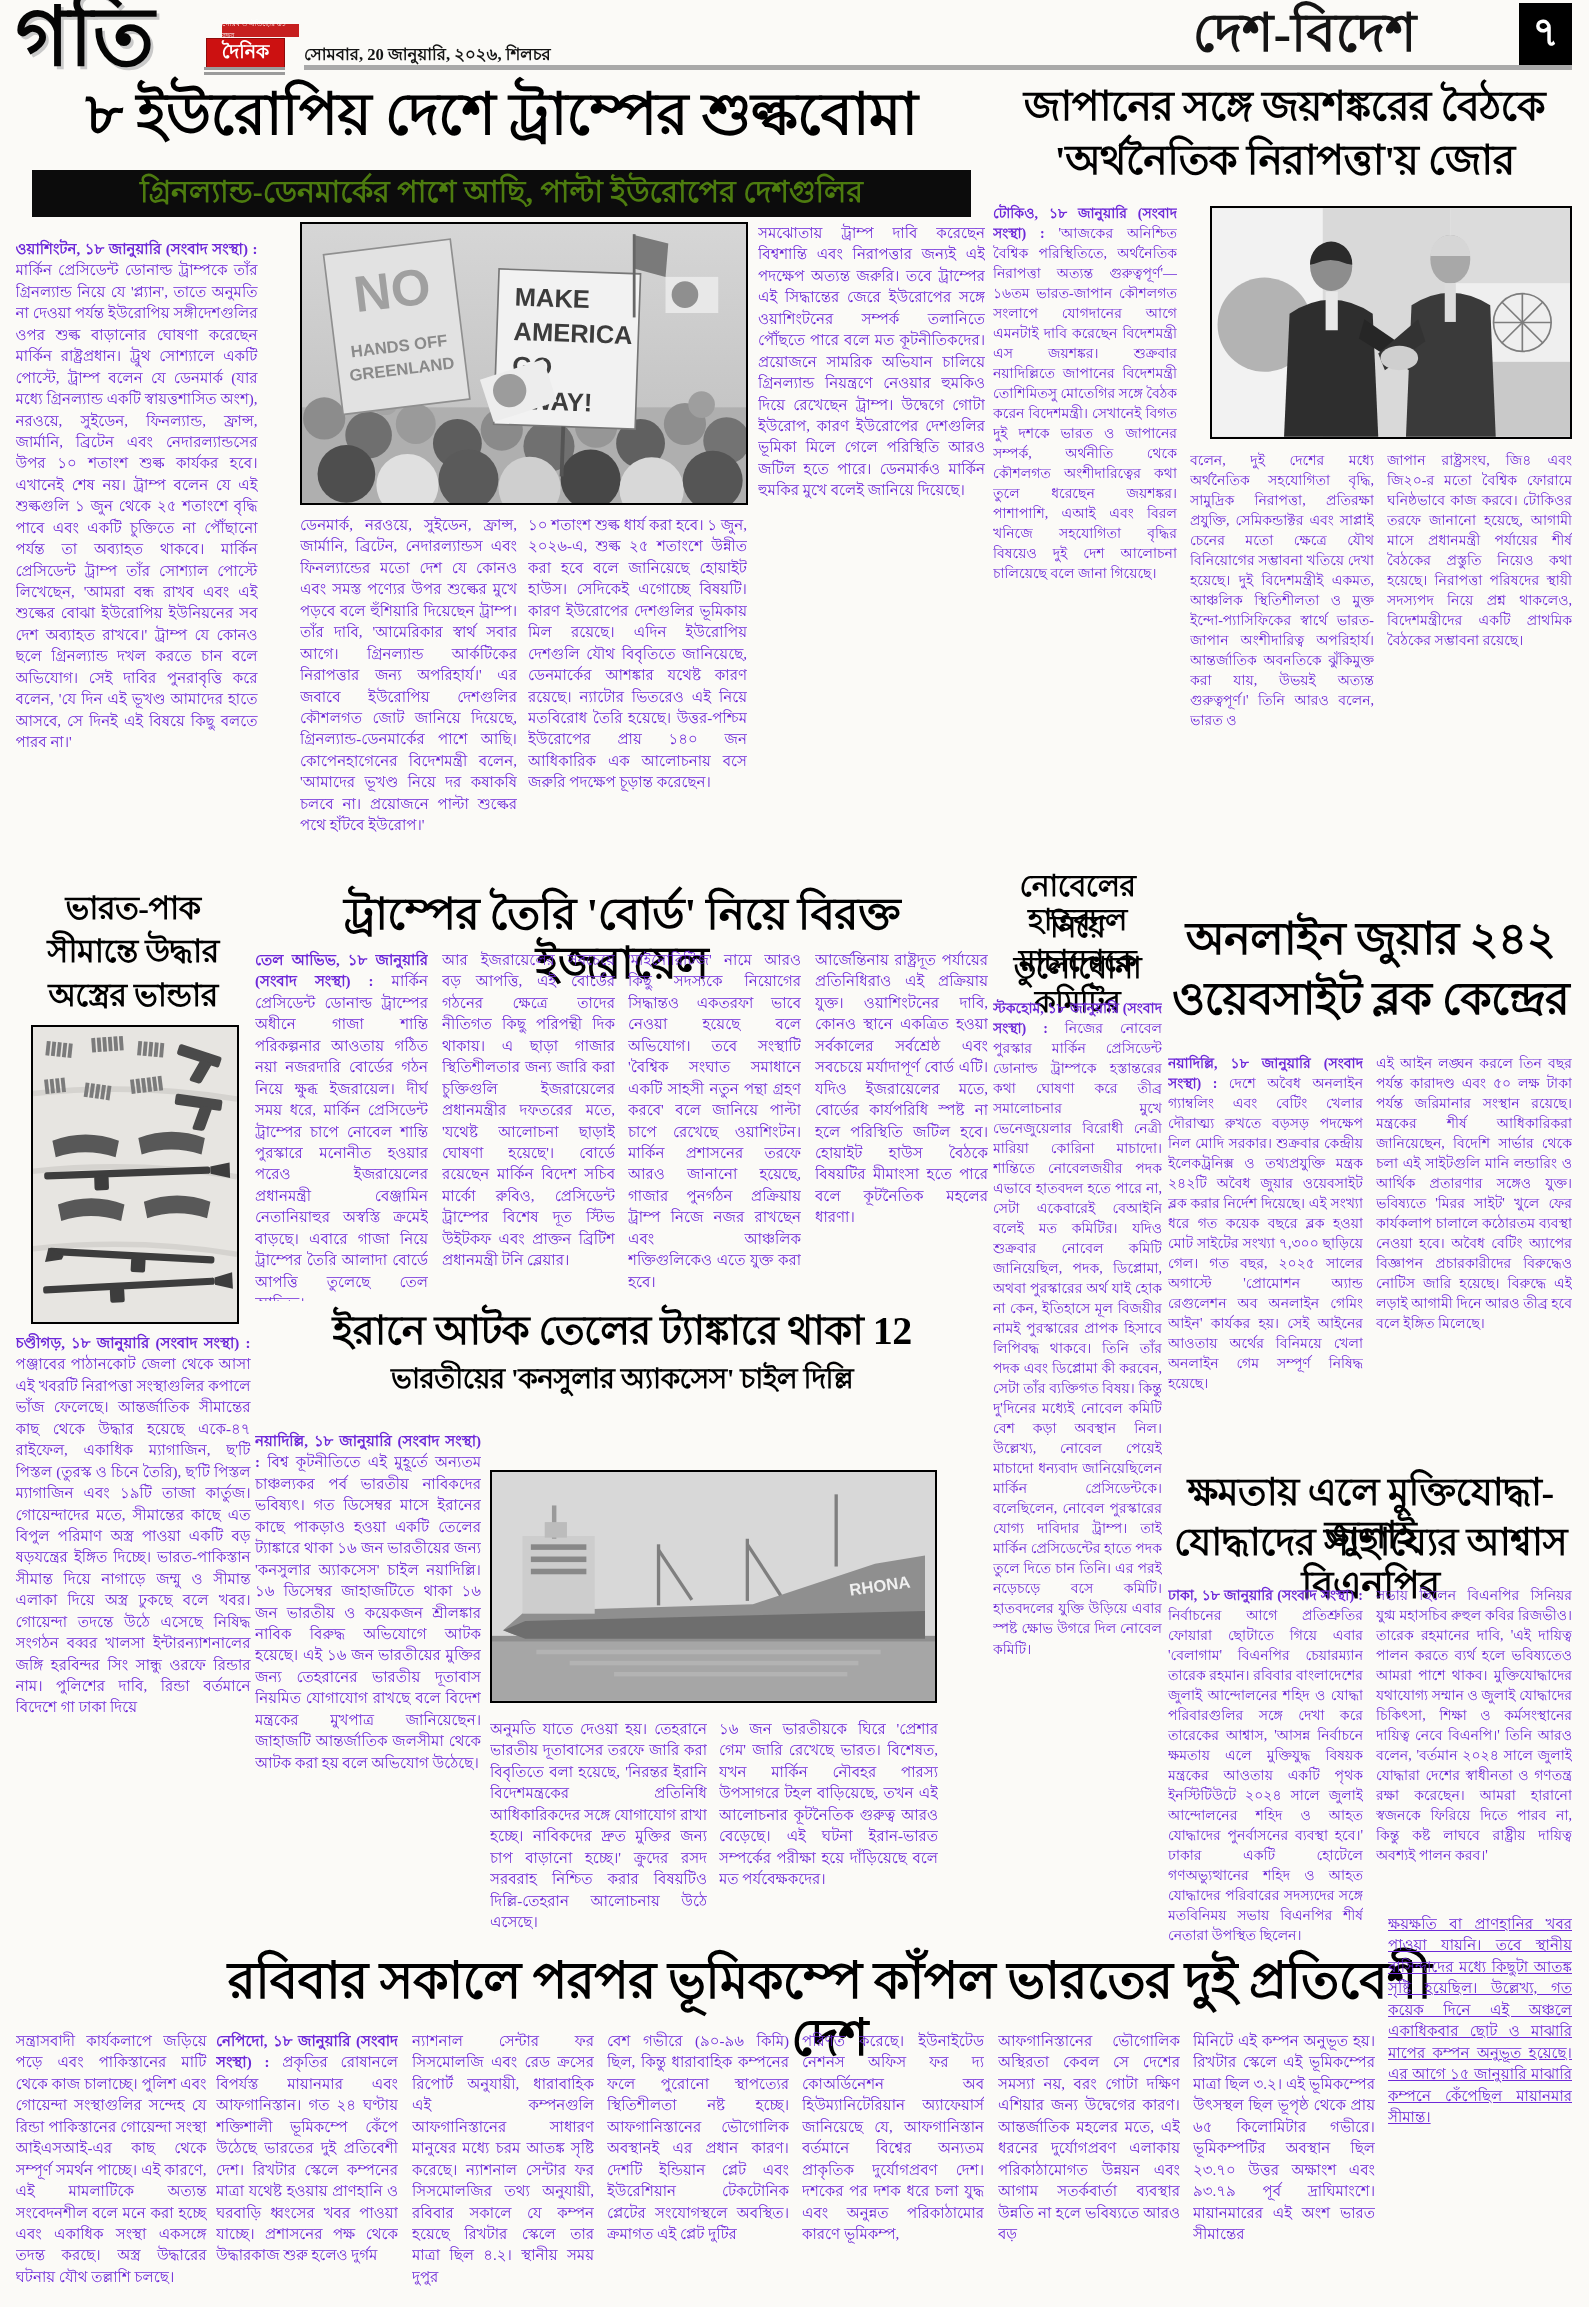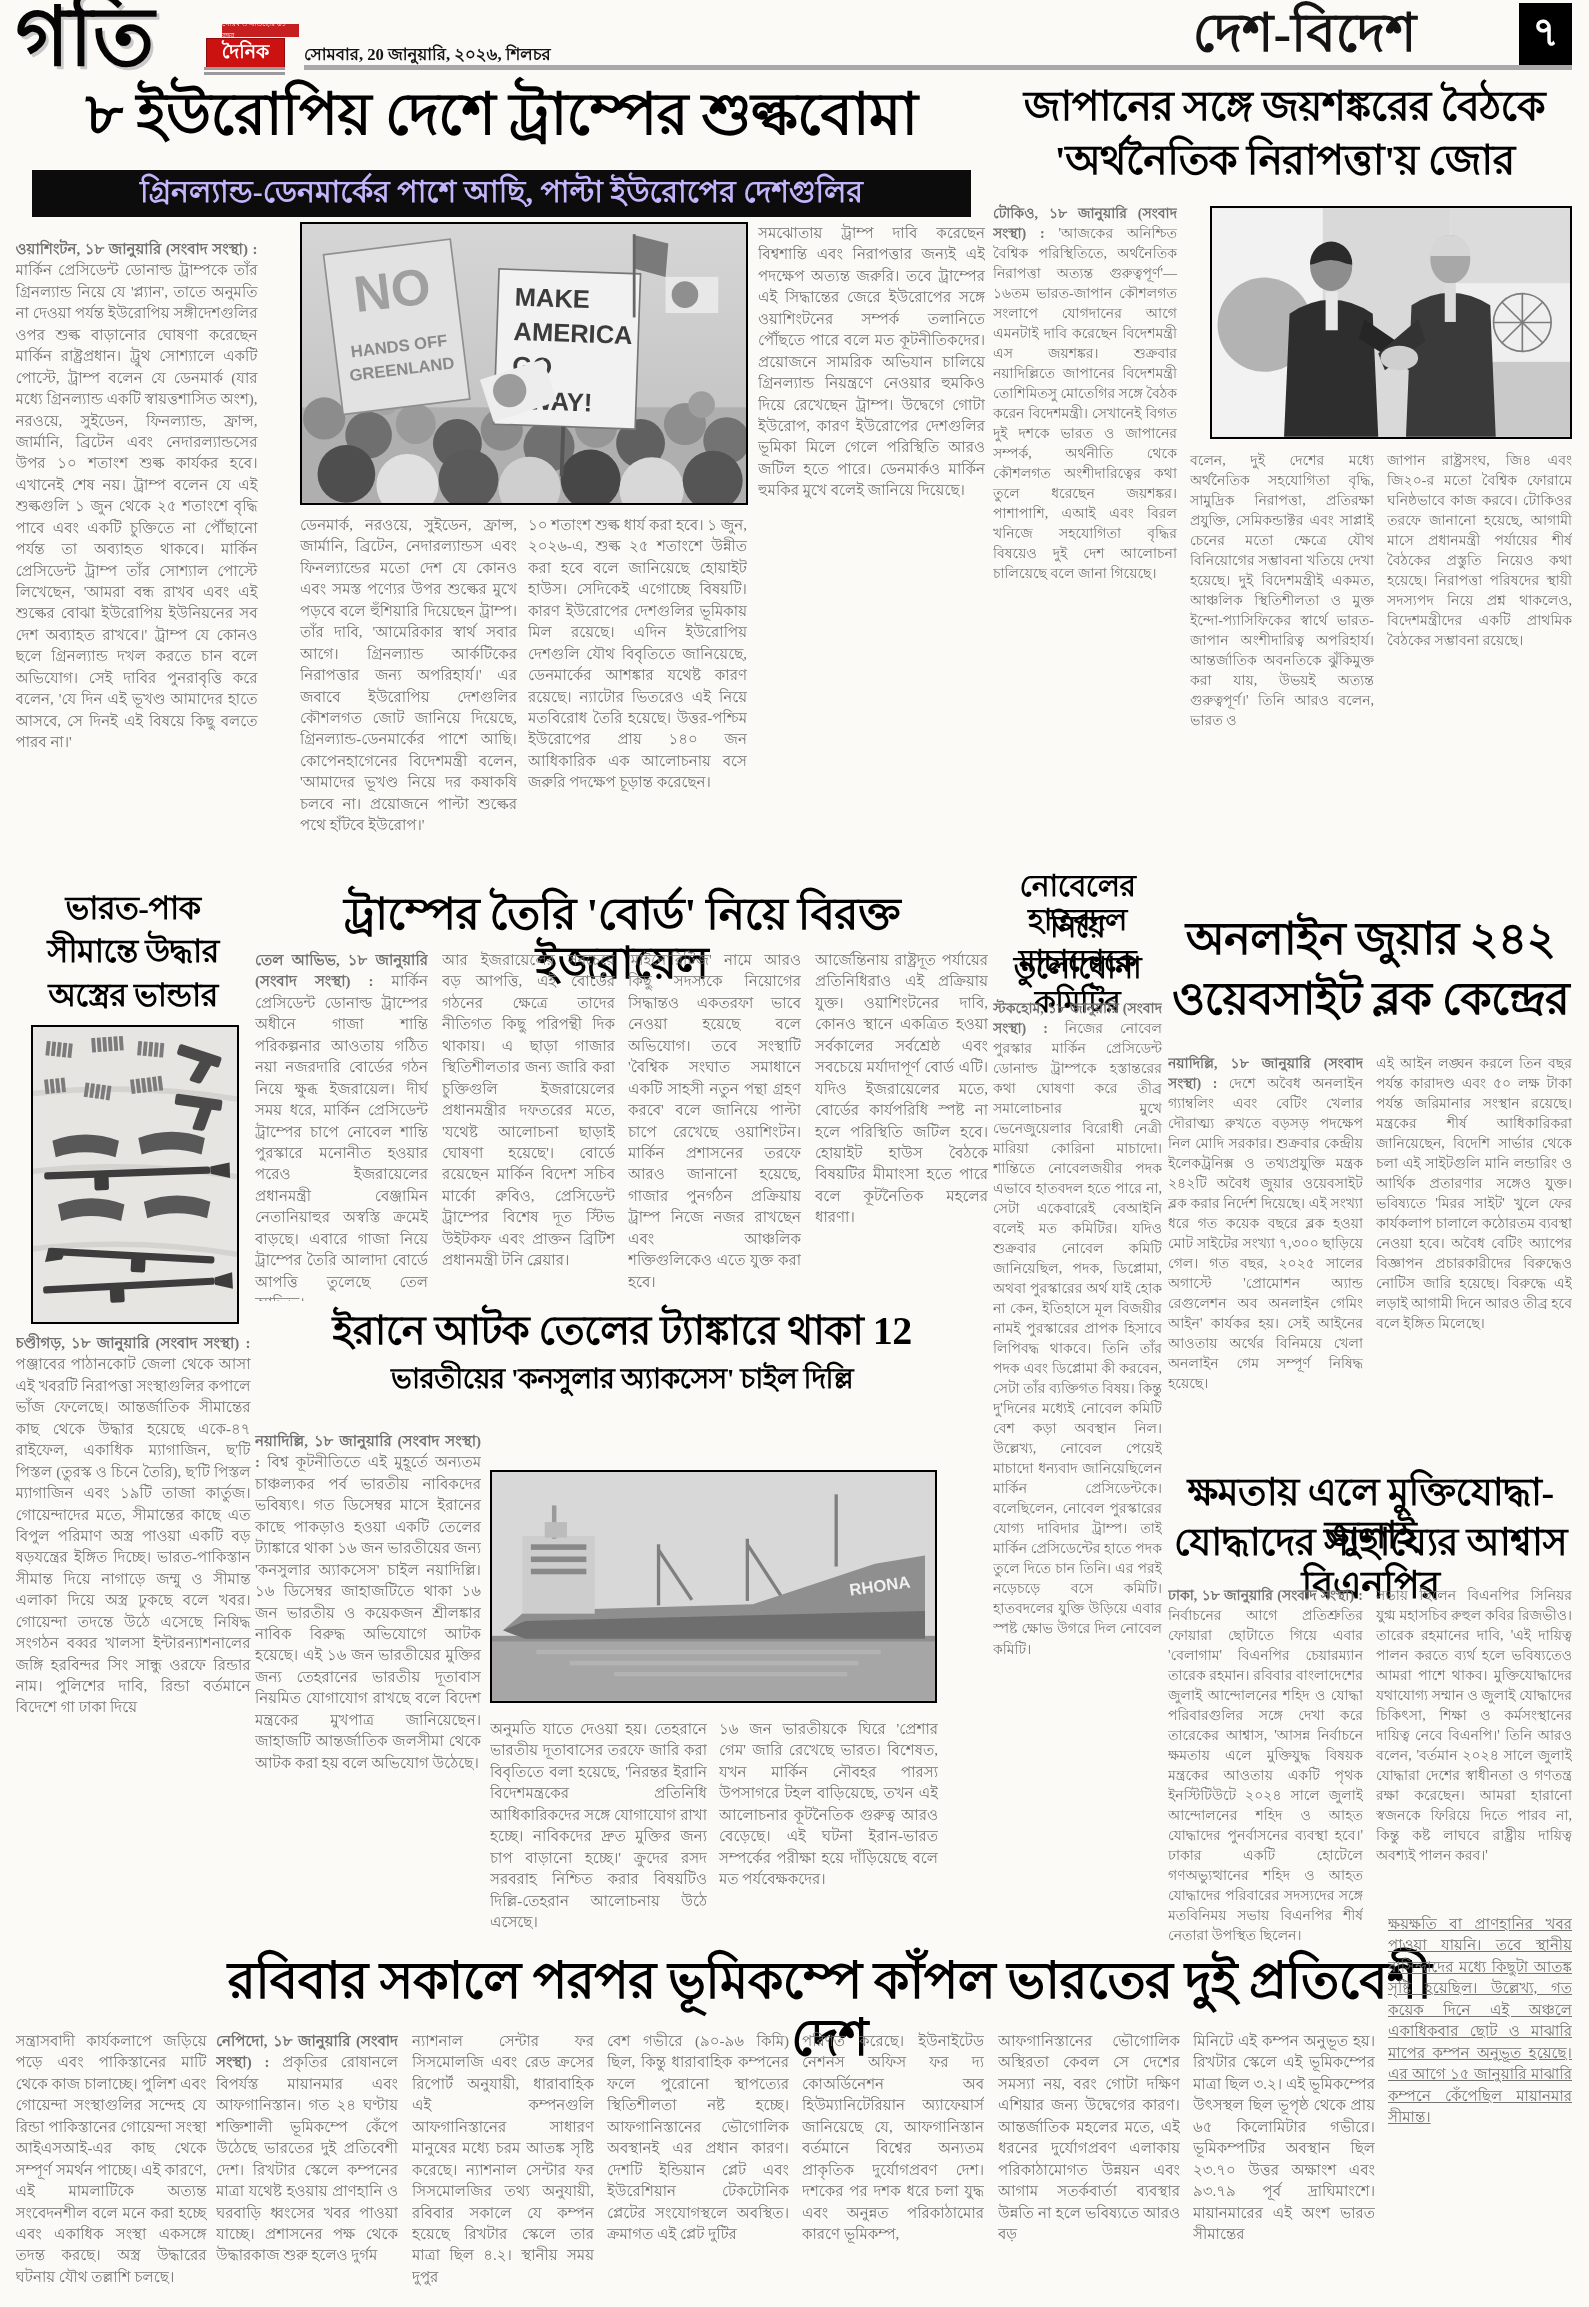--- a/index.html
+++ b/index.html
@@ -14,23 +14,23 @@
   .m-box{background:#cc1111;color:#fff;font-weight:800;font-size:19px;
          display:flex;align-items:center;justify-content:center;border:1.1px solid #8d0c0c;}
   .micro{background:#9b9b9b;height:2.8px;margin-top:2.2px;}
   .dateline-top{font-size:16.6px;font-weight:700;}
   .grayrule{background:#a9a9a9;}
   .section-title{font-size:53px;font-weight:800;text-align:right;line-height:1.05;}
   .pagenum{background:#000;color:#fff;font-size:41px;font-weight:800;
            display:flex;align-items:center;justify-content:center;}
   
   .headline{font-weight:800;color:#000;text-align:center;line-height:1.12;letter-spacing:-0.6px;}
-  .subbar{background:#0c0c0c;color:#c4b5fd;display:flex;align-items:center;justify-content:center;
+  .subbar{background:#0c0c0c;color:#4d7c0f;display:flex;align-items:center;justify-content:center;
           font-weight:700;}
-  .col{position:absolute;font-size:15px;line-height:1.43;text-align:justify;overflow:hidden;color:#737373;}
+  .col{position:absolute;font-size:15px;line-height:1.43;text-align:justify;overflow:hidden;color:#6d28d9;}
   .col.small{font-size:14px;}
   .dl{font-weight:800;}
   .dl::after{content:" ";}
   .photo{position:absolute;border:2.2px solid #000;background:#d9d9d9;overflow:hidden;}
   .photo svg{display:block;width:100%;height:100%;}
 </style>
 </head>
 <body>
 
 <div id="page">

